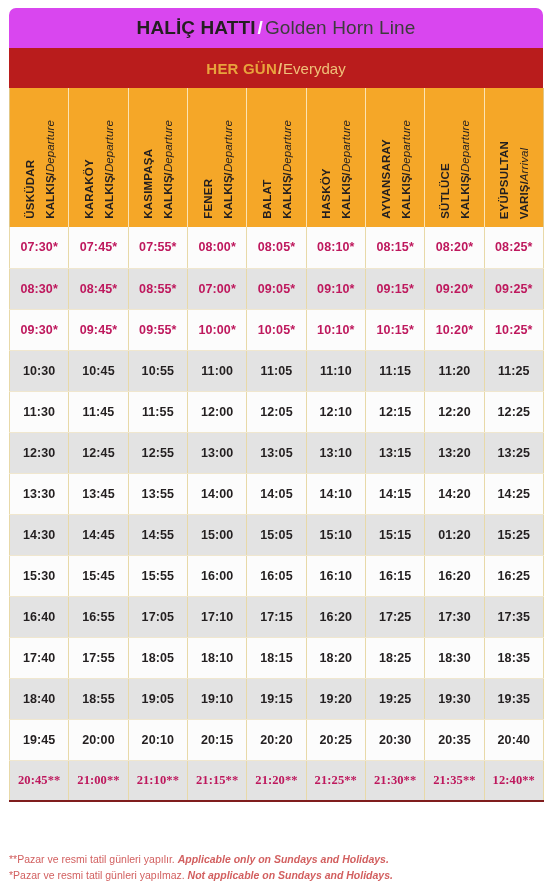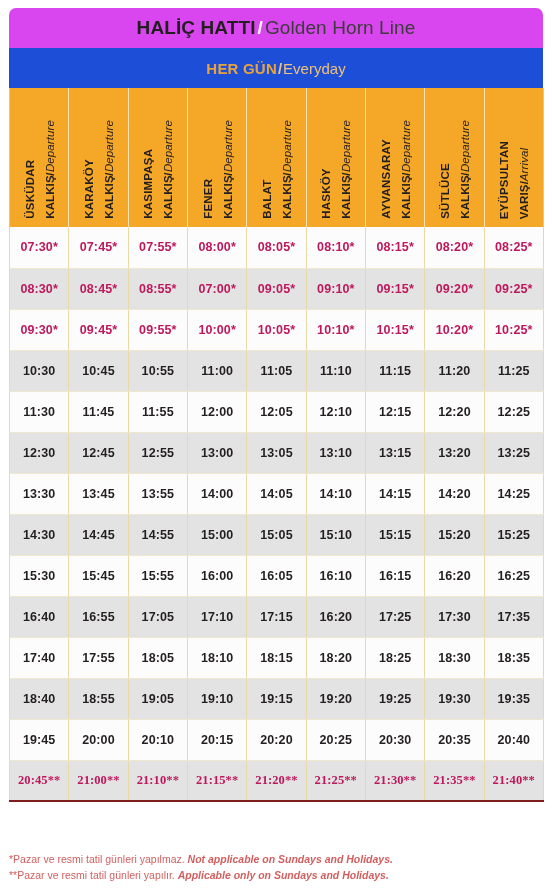--- a/index.html
+++ b/index.html
@@ -54,21 +54,21 @@
     color: #3C3C3B;
   }
 
   
   .subtitle-bar {
     position: absolute;
     left: 9px;
     top: 48px;
     width: 534px;
     height: 40px;
-    background: #1d4ed8;
+    background: #b91c1c;
     display: flex;
     align-items: center;
     justify-content: center;
     box-sizing: border-box;
   }
   .subtitle-text {
     font-size: 15px;
     white-space: nowrap;
   }
   .sub-tr {
@@ -308,21 +308,21 @@
           <td>14:25</td>
         </tr>
         <tr class="row-even">
           <td>14:30</td>
           <td>14:45</td>
           <td>14:55</td>
           <td>15:00</td>
           <td>15:05</td>
           <td>15:10</td>
           <td>15:15</td>
-          <td>15:20</td>
+          <td>01:20</td>
           <td>15:25</td>
         </tr>
         <tr class="row-odd">
           <td>15:30</td>
           <td>15:45</td>
           <td>15:55</td>
           <td>16:00</td>
           <td>16:05</td>
           <td>16:10</td>
           <td>16:15</td>
@@ -375,23 +375,23 @@
         </tr>
         <tr class="row-even">
           <td class="special">20:45**</td>
           <td class="special">21:00**</td>
           <td class="special">21:10**</td>
           <td class="special">21:15**</td>
           <td class="special">21:20**</td>
           <td class="special">21:25**</td>
           <td class="special">21:30**</td>
           <td class="special">21:35**</td>
-          <td class="special">21:40**</td>
+          <td class="special">12:40**</td>
         </tr>
       </tbody>
   </table>
 
   <div class="footnotes">
+      <div class="footnote"><span class="fn-tr">**Pazar ve resmi tatil günleri yapılır.</span> <span class="fn-en">Applicable only on Sundays and Holidays.</span></div>
       <div class="footnote"><span class="fn-tr">*Pazar ve resmi tatil günleri yapılmaz.</span> <span class="fn-en">Not applicable on Sundays and Holidays.</span></div>
-      <div class="footnote"><span class="fn-tr">**Pazar ve resmi tatil günleri yapılır.</span> <span class="fn-en">Applicable only on Sundays and Holidays.</span></div>
     </div>
 
 </div>
 
 </body></html>

